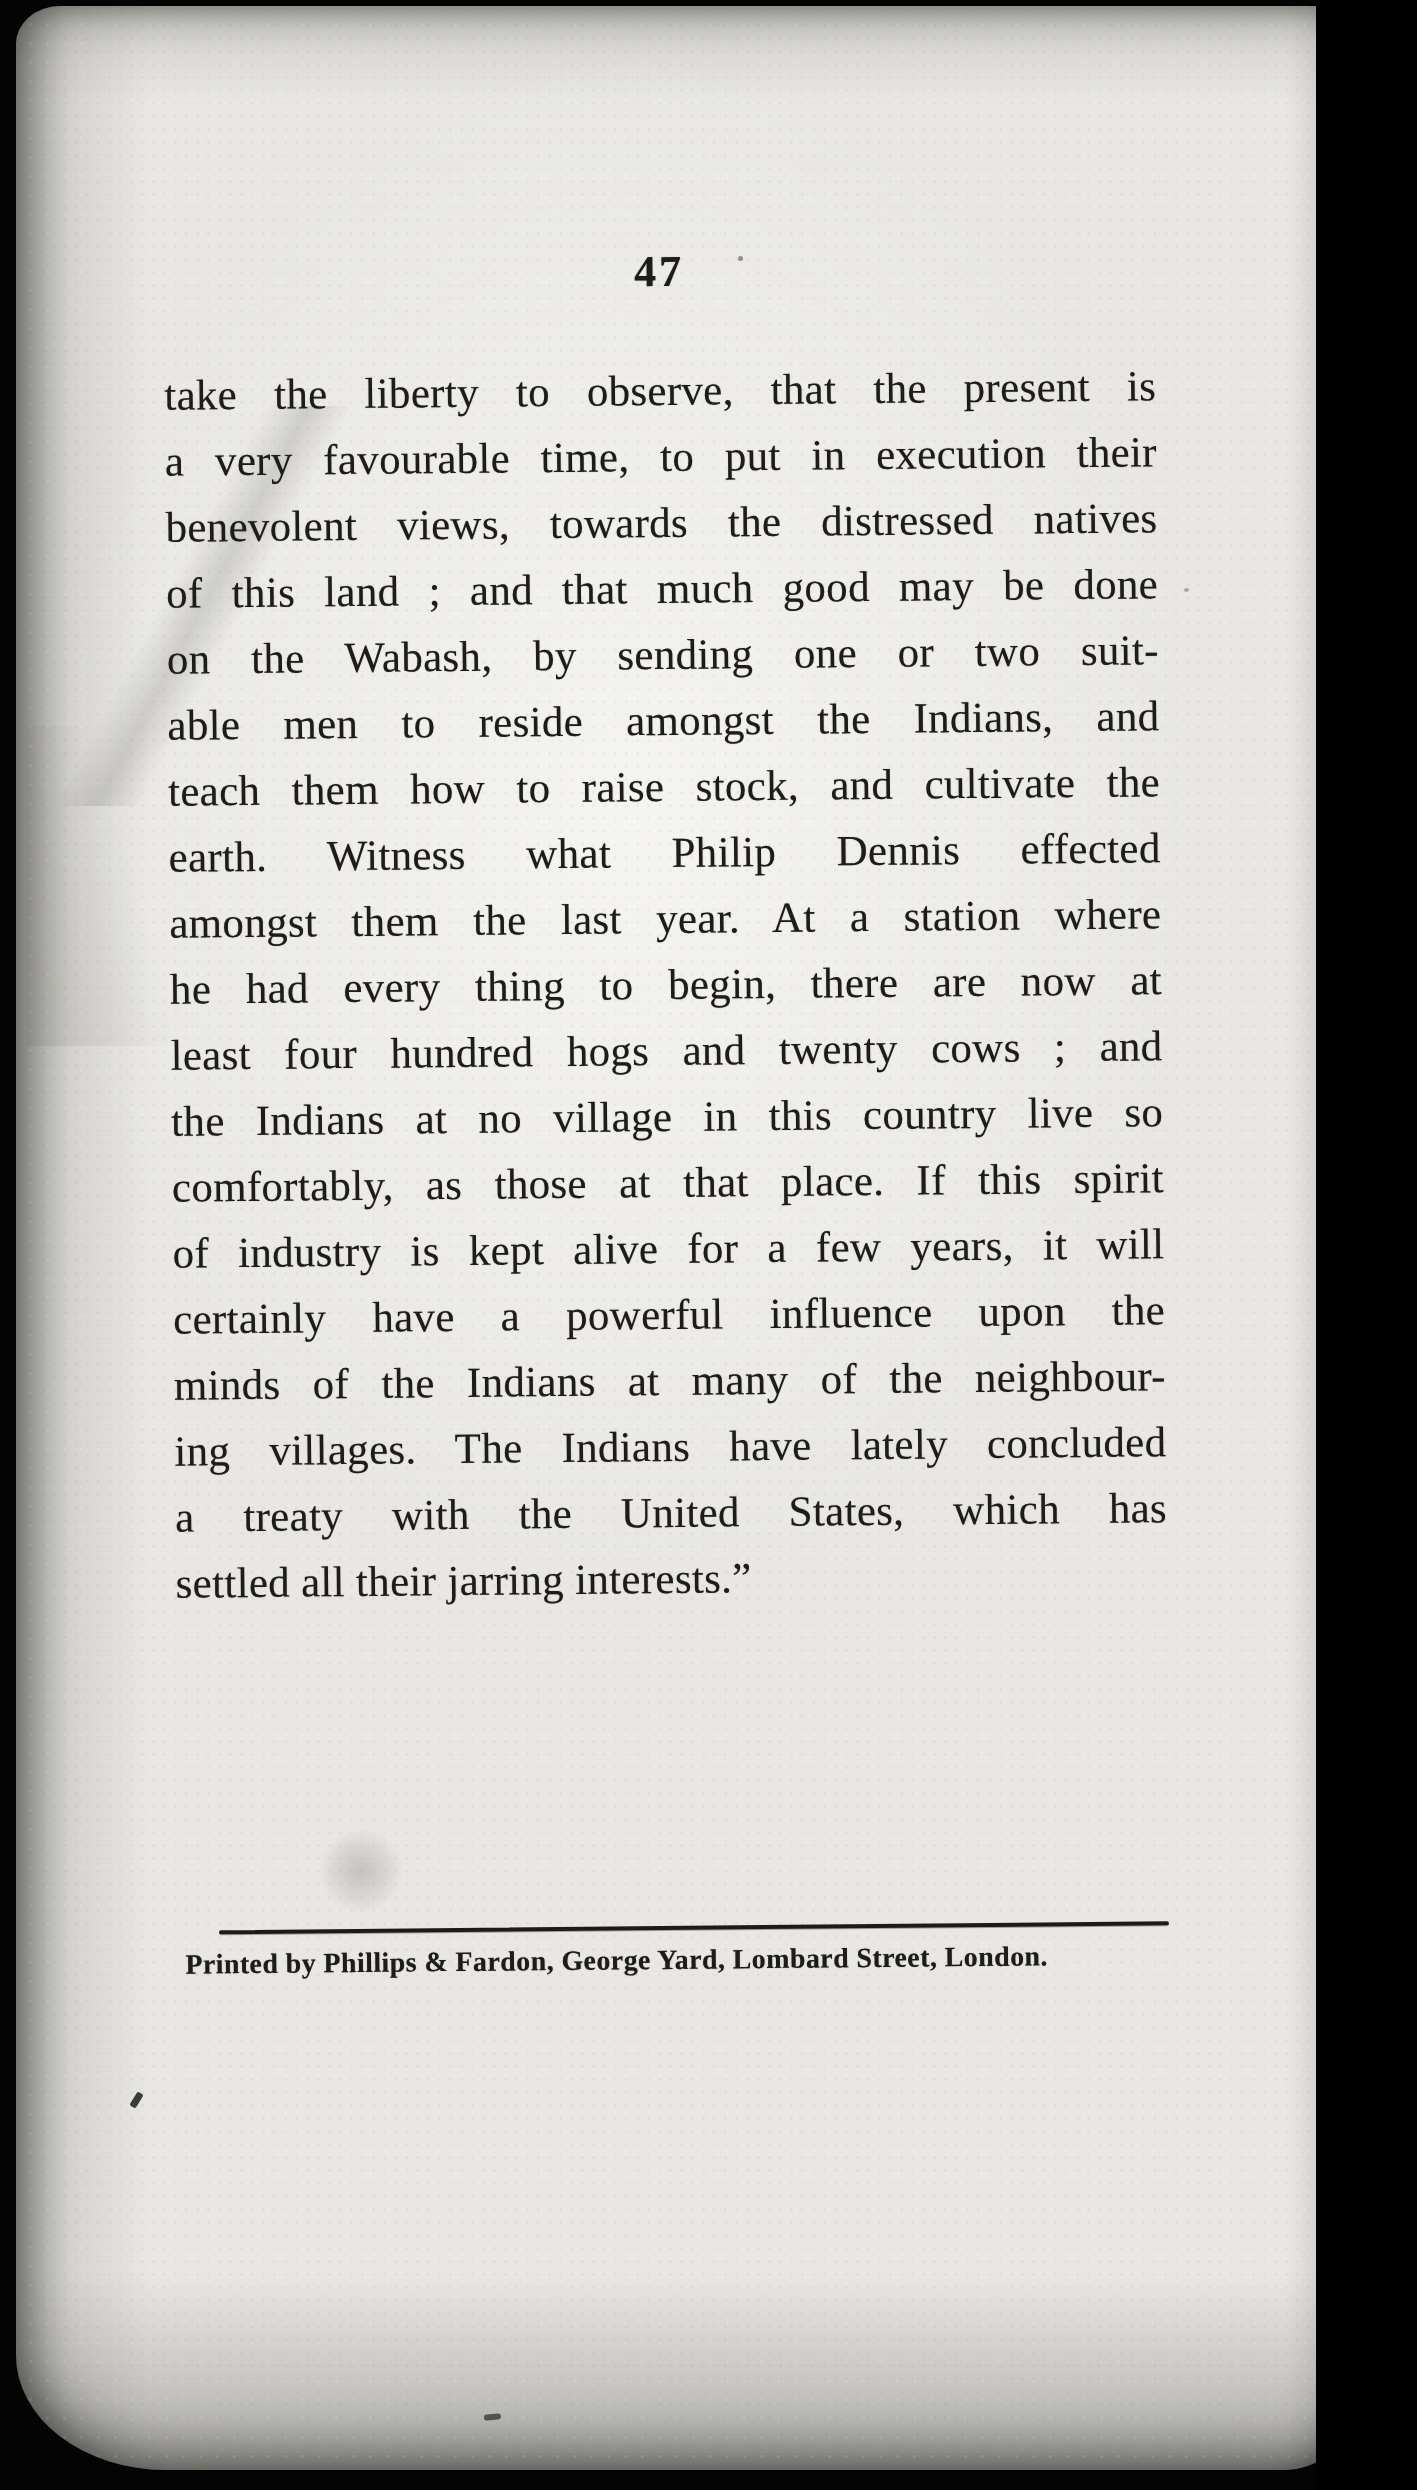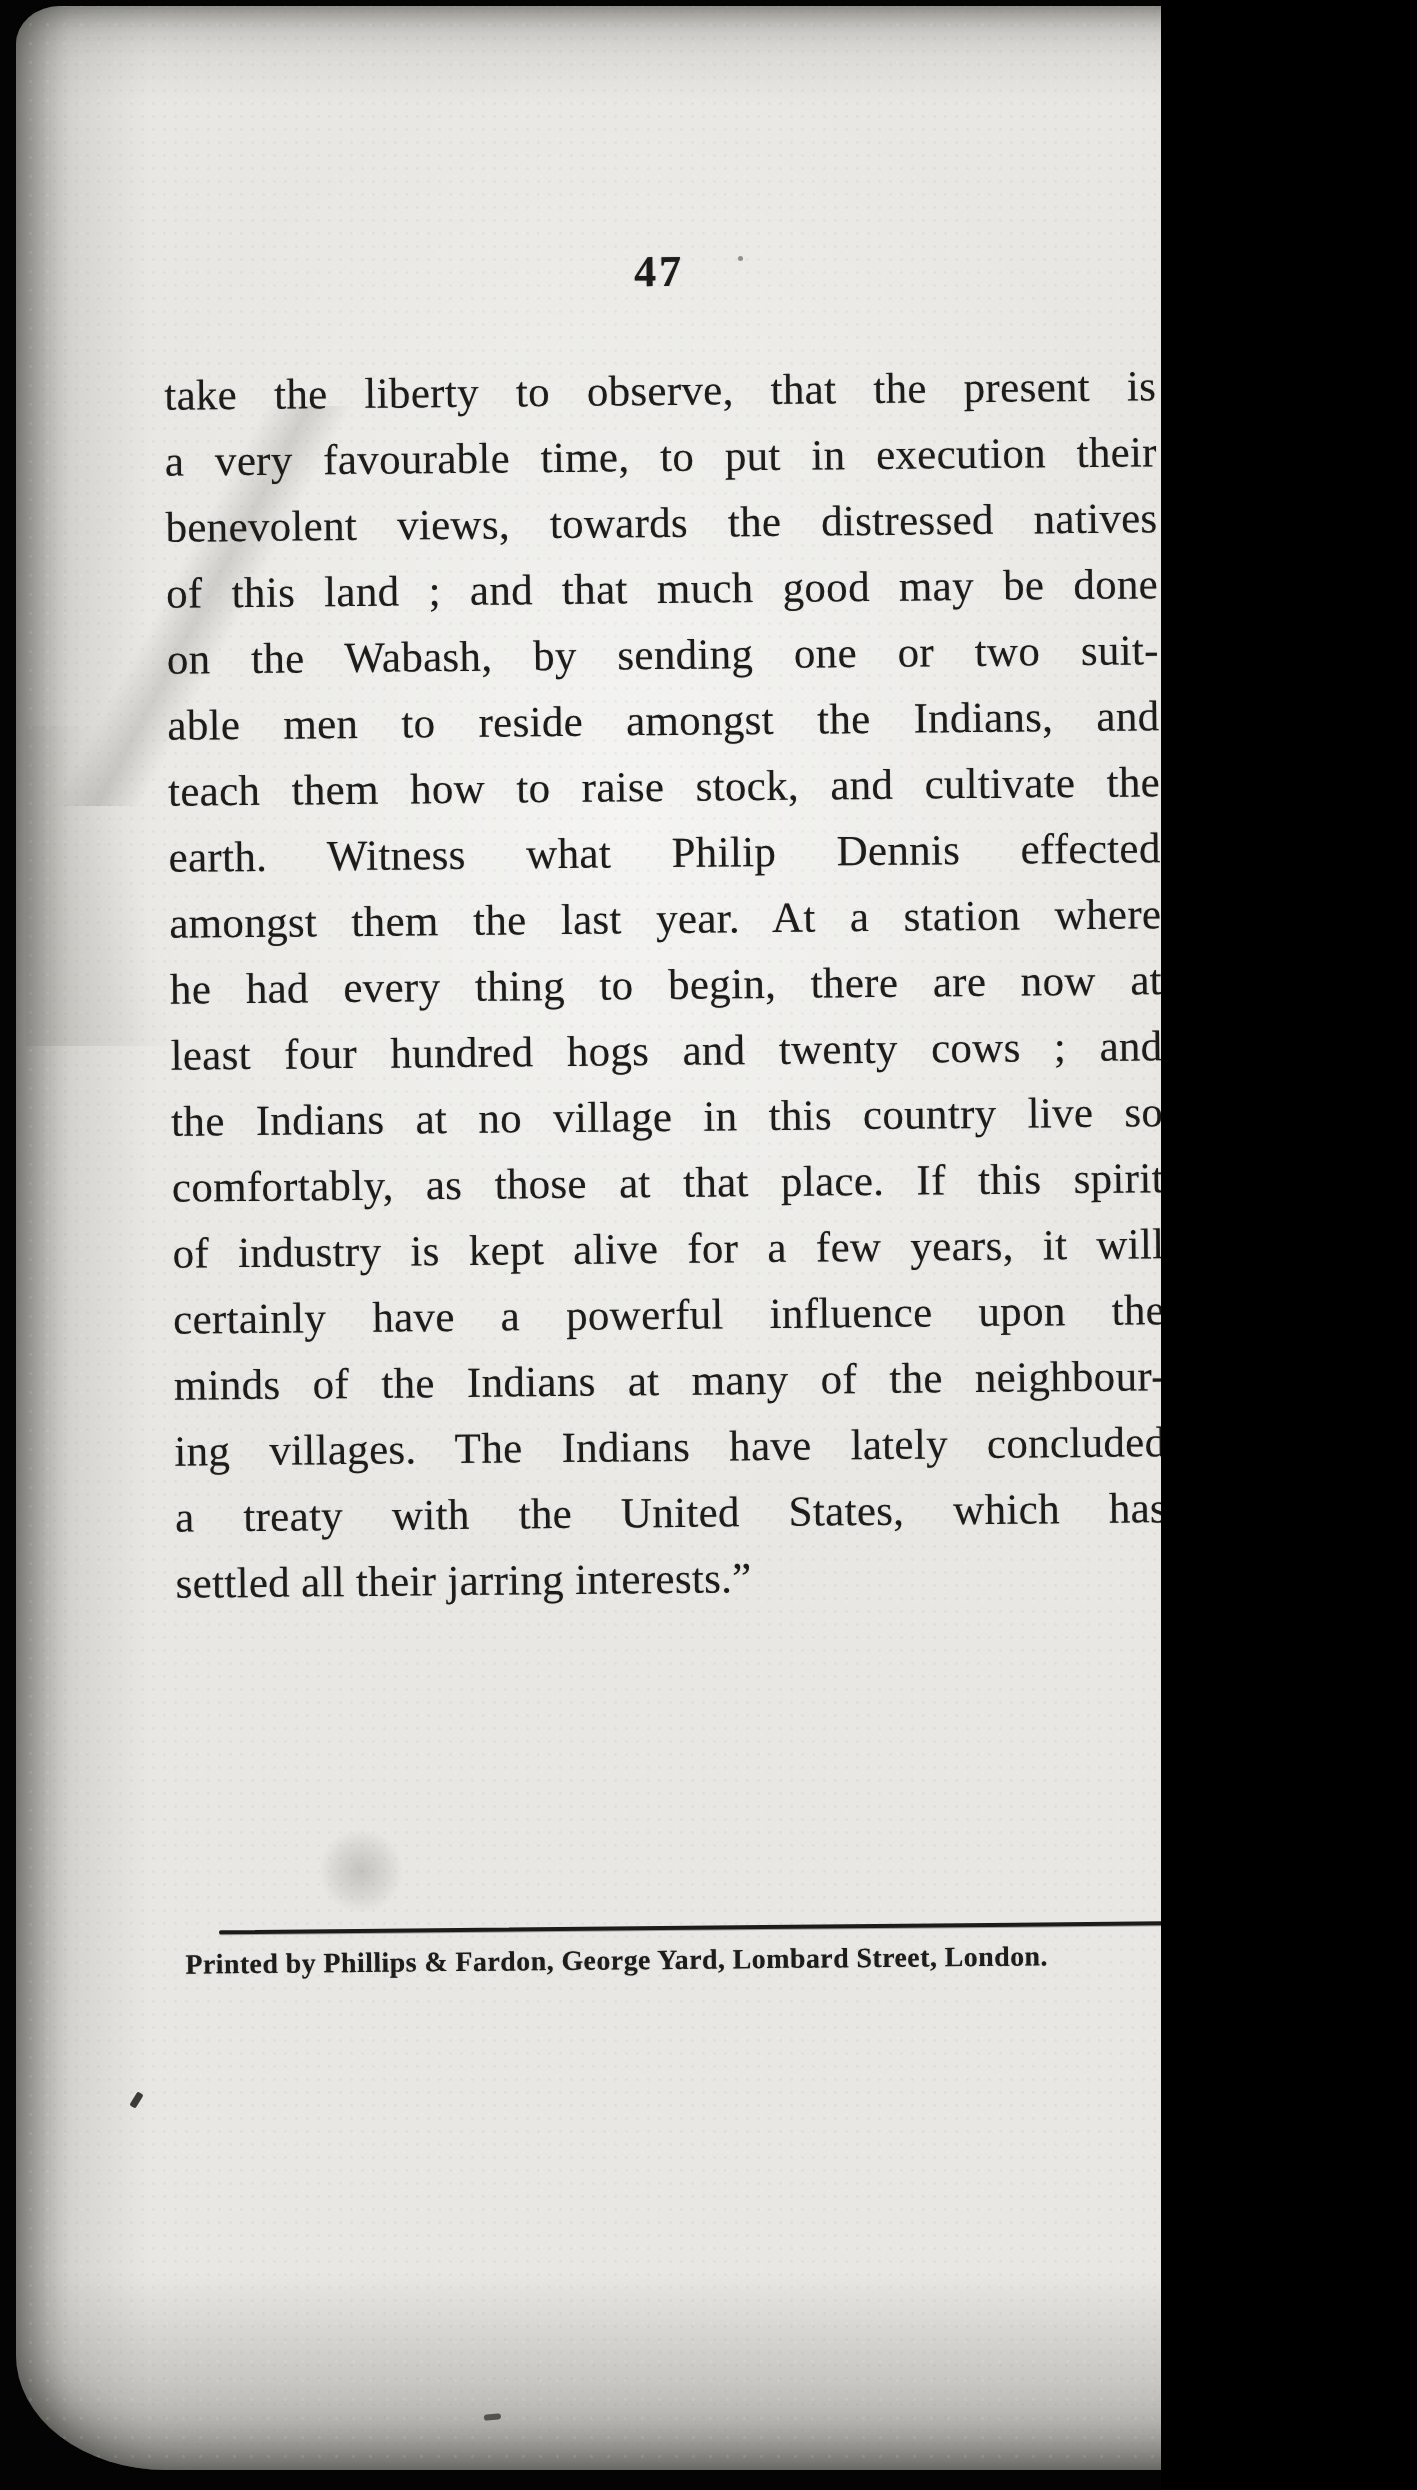--- a/index.html
+++ b/index.html
@@ -1,19 +1,19 @@
 <!DOCTYPE html>
 <html><head>
 <meta charset="utf-8">
 <style>
   html, body { margin: 0; padding: 0; background: #000; }
 
   .stage {
     position: relative;
-    width: 1161px;
+    width: 1316px;
     height: 2490px;
     overflow: hidden;
     background: #040404;
     font-family: "Liberation Serif", "DejaVu Serif", serif;
   }
 
   
   .far-page {
     position: absolute; left: 1390px; top: 0; width: 27px; height: 100%;
     background: linear-gradient(180deg, #5c5b57 0%, #8f8d89 10%, #a09e99 35%, #9a9893 70%, #7c7a76 92%, #4a4946 100%);

